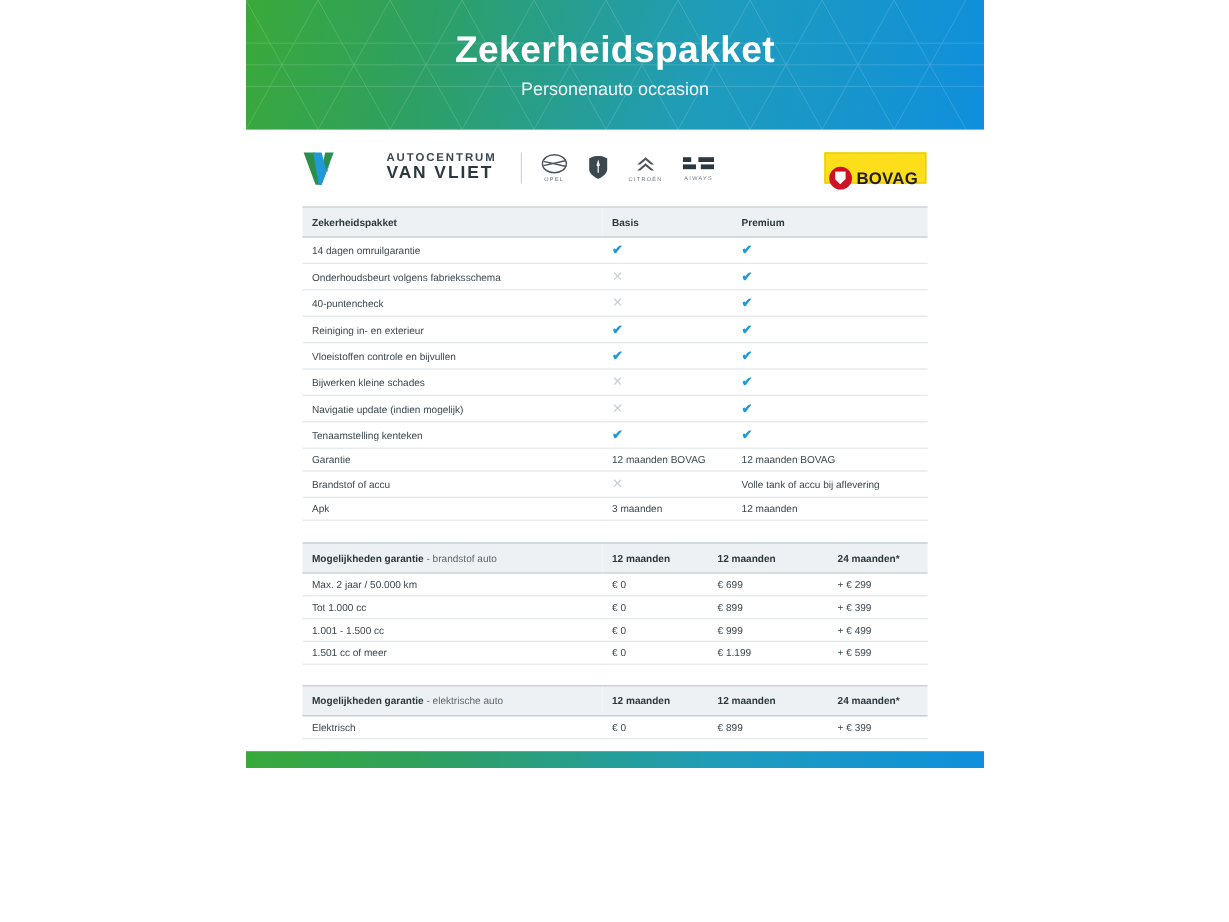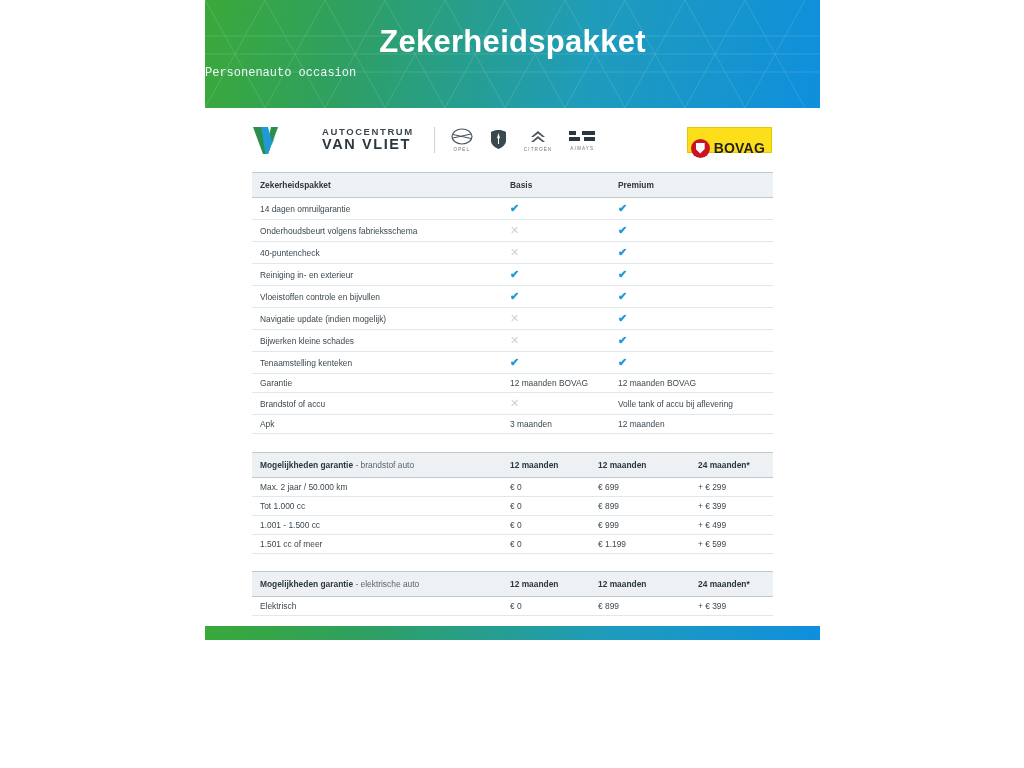--- a/index.html
+++ b/index.html
@@ -31,25 +31,25 @@
     text-align: center;
     color: #ffffff;
     font-size: 31px;
     font-weight: bold;
     letter-spacing: .3px;
     padding-top: 24px;
     margin: 0;
   }
   .banner-sub {
     position: relative;
+    text-align: center;
     color: #eef7fb;
-    font-size: 12px;
+    font-size: 15px;
     font-weight: normal;
     margin: 6px 0 0 0;
-    font-family: Liberation Mono, monospace;
   }
   
   .footer-bar {
     position: absolute;
     left: 205px; bottom: 0; width: 615px; height: 14px;
     background: linear-gradient(100deg, #3aa93a 0%, #2fa05f 25%, #1f9cbb 65%, #0f8fdd 100%);
   }
   
   .brandrow {
     position: absolute;
@@ -256,26 +256,26 @@
           <td>Reiniging in- en exterieur</td>
           <td><span class="tick">✔</span></td>
           <td><span class="tick">✔</span></td>
         </tr>
         <tr>
           <td>Vloeistoffen controle en bijvullen</td>
           <td><span class="tick">✔</span></td>
           <td><span class="tick">✔</span></td>
         </tr>
         <tr>
+          <td>Bijwerken kleine schades</td>
+          <td><span class="cross">✕</span></td>
+          <td><span class="tick">✔</span></td>
+        </tr>
+        <tr>
           <td>Navigatie update (indien mogelijk)</td>
-          <td><span class="cross">✕</span></td>
-          <td><span class="tick">✔</span></td>
-        </tr>
-        <tr>
-          <td>Bijwerken kleine schades</td>
           <td><span class="cross">✕</span></td>
           <td><span class="tick">✔</span></td>
         </tr>
         <tr>
           <td>Tenaamstelling kenteken</td>
           <td><span class="tick">✔</span></td>
           <td><span class="tick">✔</span></td>
         </tr>
         <tr>
           <td>Garantie</td>

